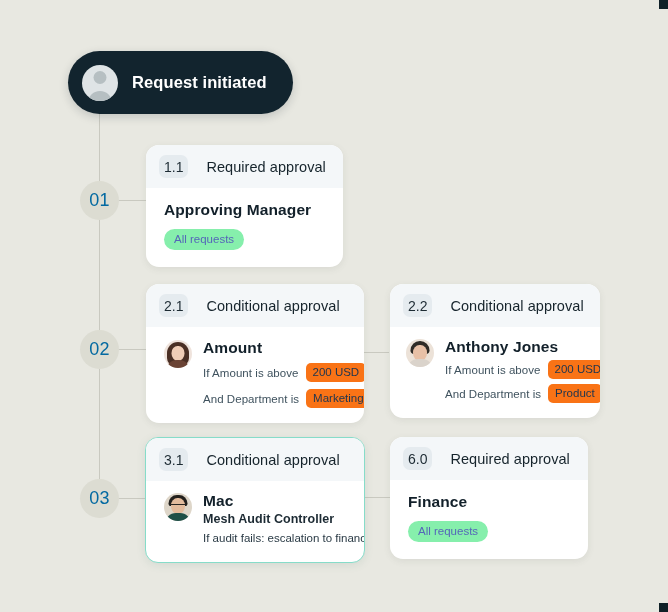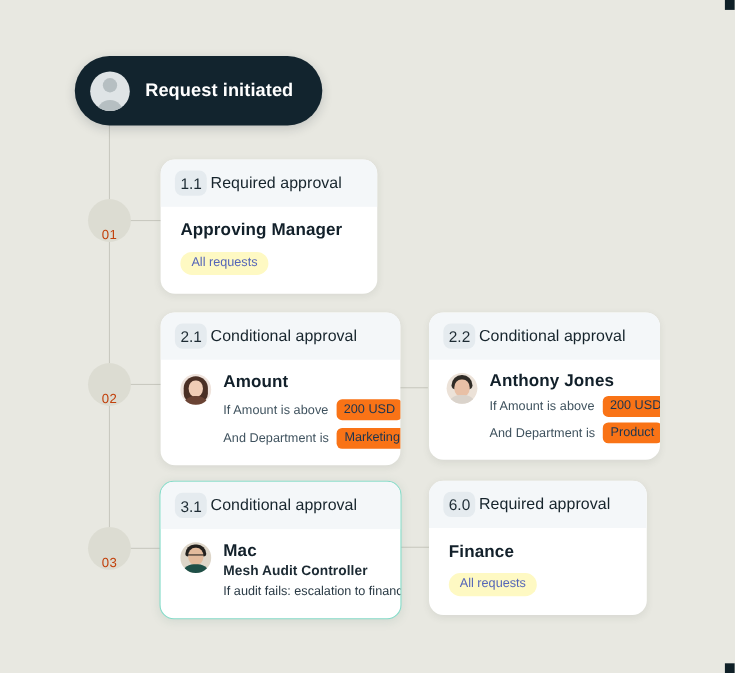--- a/index.html
+++ b/index.html
@@ -97,43 +97,43 @@
   }
 
   
   .step-marker {
     position: absolute;
     width: 39px;
     height: 39px;
     border-radius: 50%;
     background: #dcdcd2;
     display: flex;
-    align-items: flex-end;
+    align-items: center;
     justify-content: center;
-    color: #c2410c;
-    font-size: 12px;
+    color: #0369a1;
+    font-size: 18px;
     letter-spacing: .3px;
   }
 
   
   .card {
     position: absolute;
     background: #ffffff;
     border-radius: 13px;
     overflow: hidden;
     box-shadow: 0 2px 7px rgba(80,85,75,.10);
   }
   .card.selected {
     border: 1.6px solid #86dcc9;
     box-shadow: 0 2px 9px rgba(80,120,110,.13);
   }
   .card-head {
     display: flex;
     align-items: center;
-    gap: 3px;
+    gap: 18px;
     background: #f4f7f9;
     padding: 10px 14px 10px 13px;
   }
   .card-badge {
     min-width: 25px;
     height: 23px;
     padding: 0 5px;
     box-sizing: border-box;
     border-radius: 7px;
     background: #e5ebef;
@@ -155,21 +155,21 @@
 
   .plain-title {
     color: #12202a;
     font-size: 15.5px;
     font-weight: 700;
     letter-spacing: .1px;
     margin: 0 0 10px 0;
   }
   .chip-all {
     display: inline-block;
-    background: #fef9c3;
+    background: #86efac;
     color: #5566b8;
     font-size: 11.5px;
     padding: 4px 10px 5px;
     border-radius: 11px;
   }
 
   
   .person-row {
     display: flex;
     gap: 11px;

